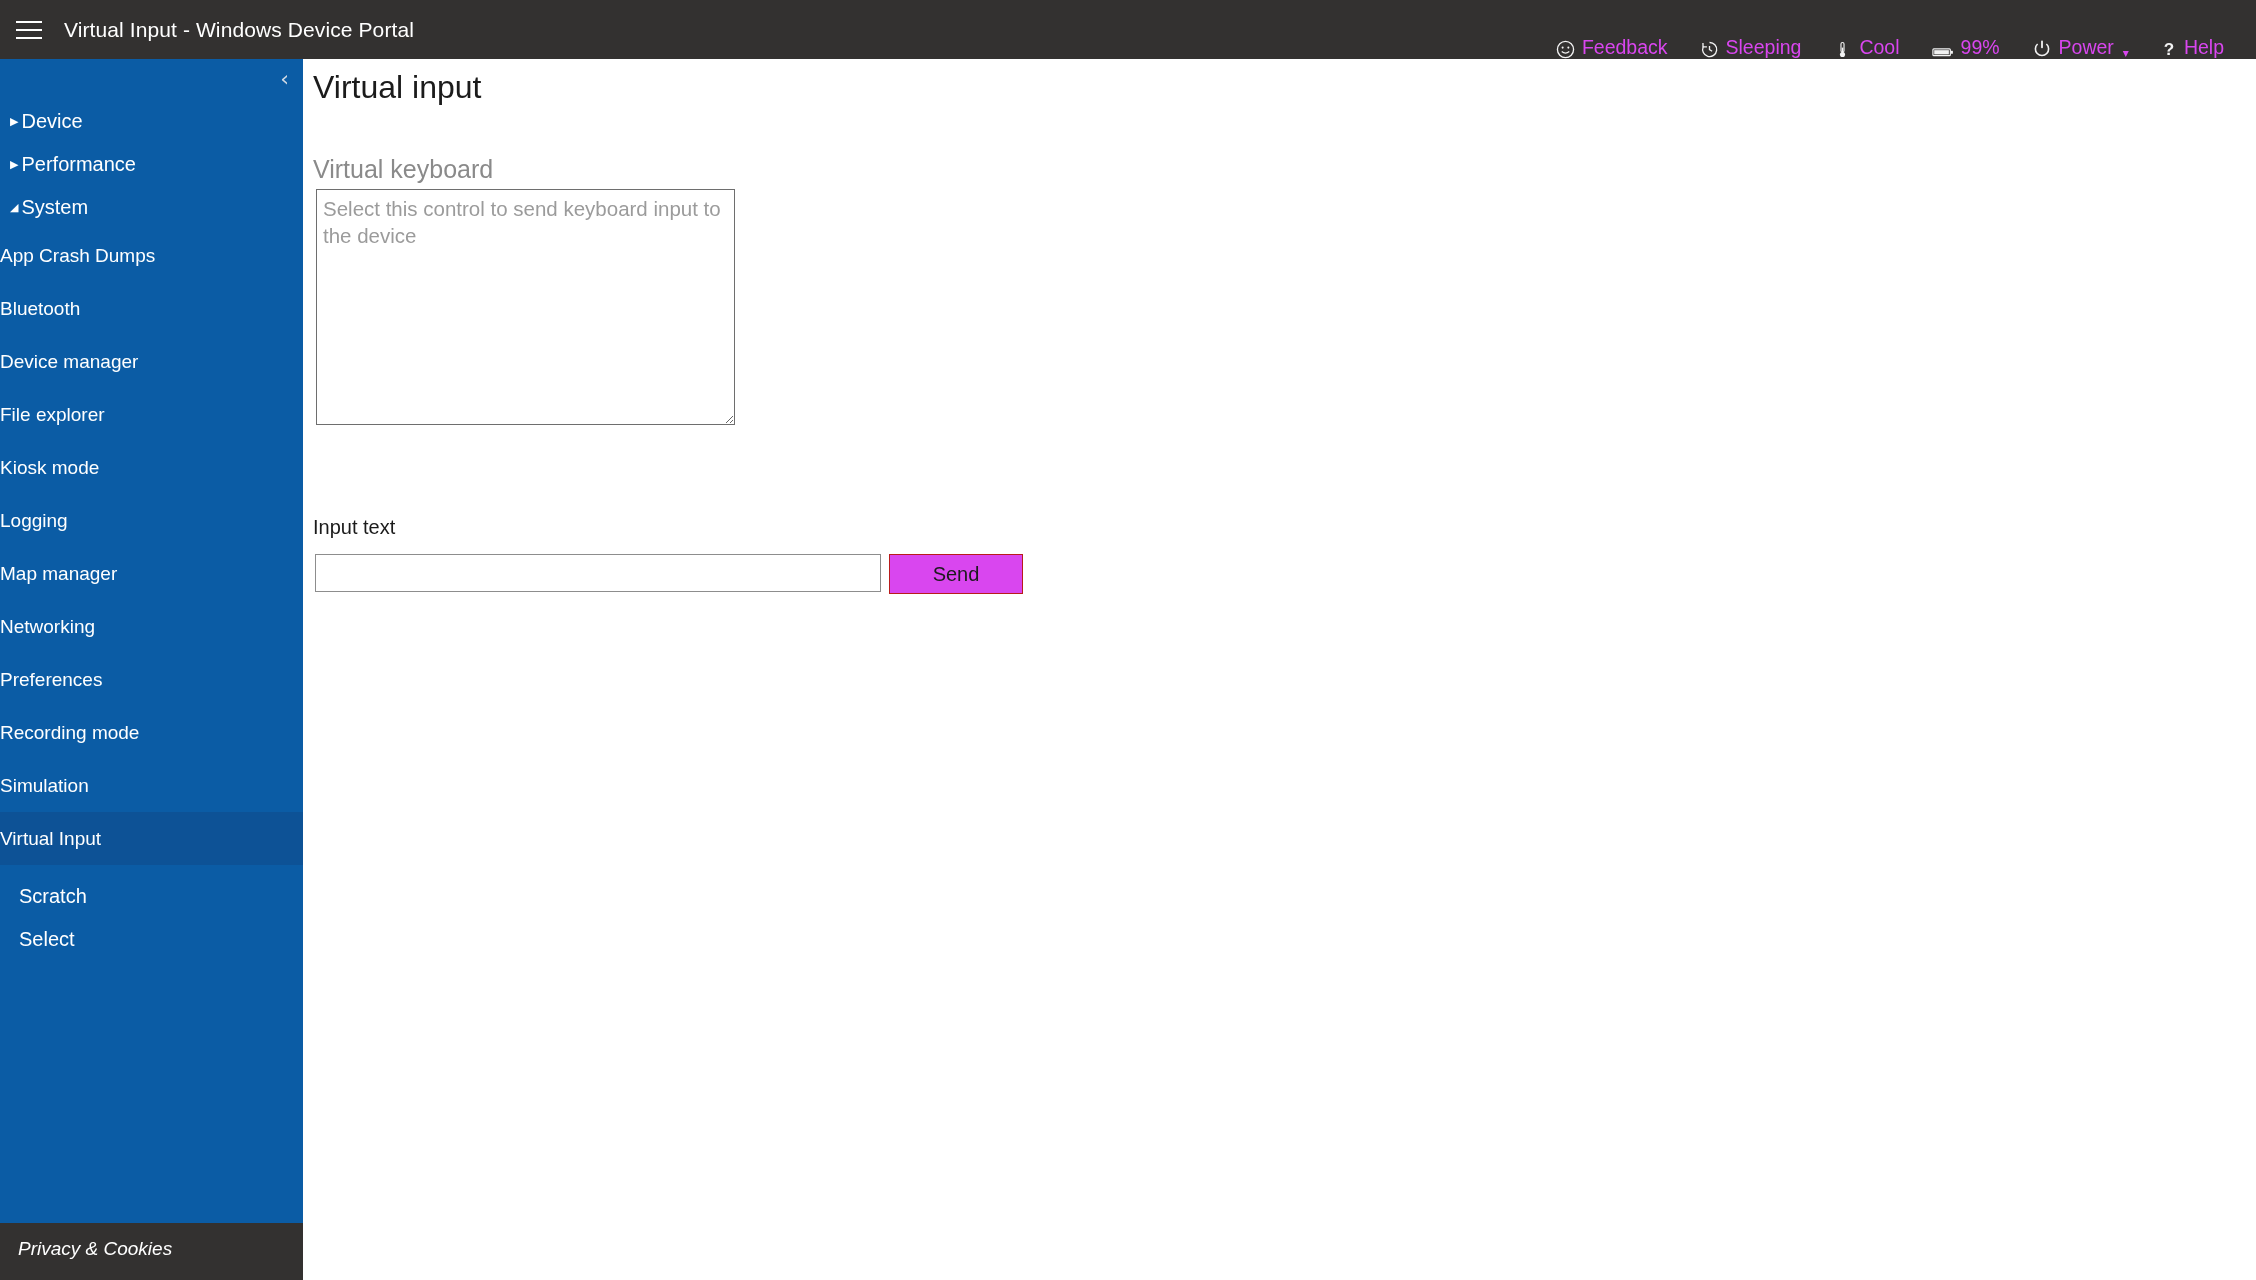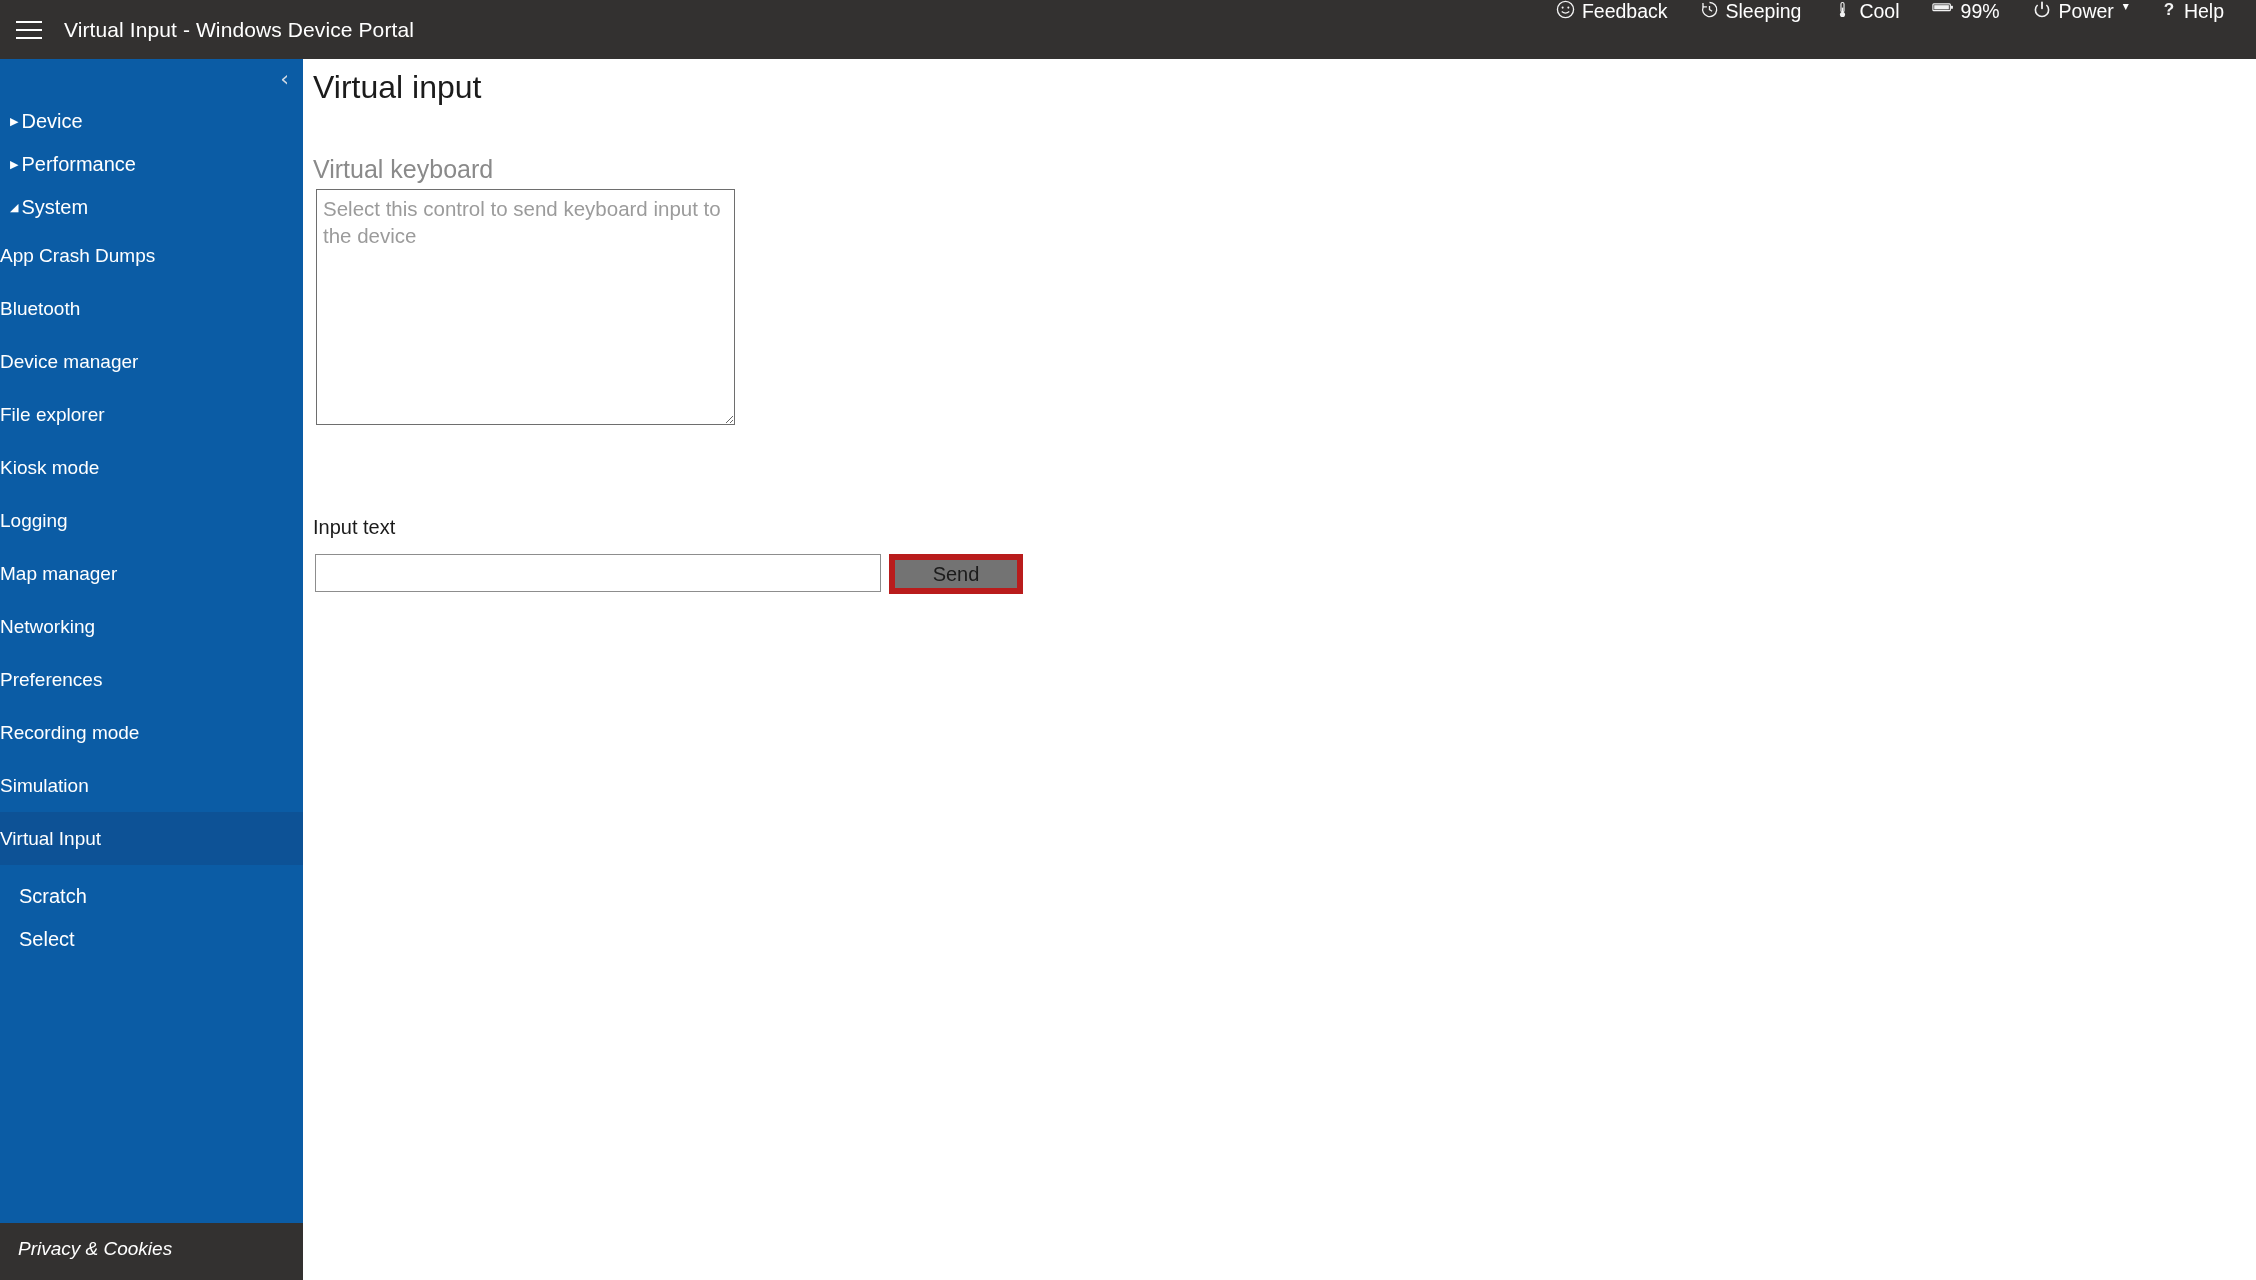--- a/index.html
+++ b/index.html
@@ -48,22 +48,22 @@
   }
   #topbar-right {
     margin-left: auto;
     display: flex;
     align-items: center;
     height: 100%;
     padding-right: 16px;
   }
   .tb-item {
     display: flex;
-    align-items: flex-start;
-    color: #ffffff;
+    align-items: flex-end;
+    color: #d946ef;
     font-size: 19.5px;
     white-space: nowrap;
     padding: 0 16px;
     height: 100%;
     cursor: pointer;
   }
   .tb-item .tb-ico {
     display: inline-flex;
     align-items: center;
     justify-content: center;
@@ -239,22 +239,22 @@
     font-size: 19px;
     color: #1b1b1b;
     padding: 2px 6px;
     outline: none;
   }
   #send-btn {
     margin-left: 8px;
     width: 134px;
     height: 40px;
     box-sizing: border-box;
-    background: #737373;
-    border: 6px solid #b91c1c;
+    background: #d946ef;
+    border: 1px solid #b91c1c;
     font-family: "Liberation Sans", sans-serif;
     font-size: 20px;
     color: #1b1b1b;
     cursor: pointer;
     padding: 0;
   }
 </style>
 </head>
 <body>
 

